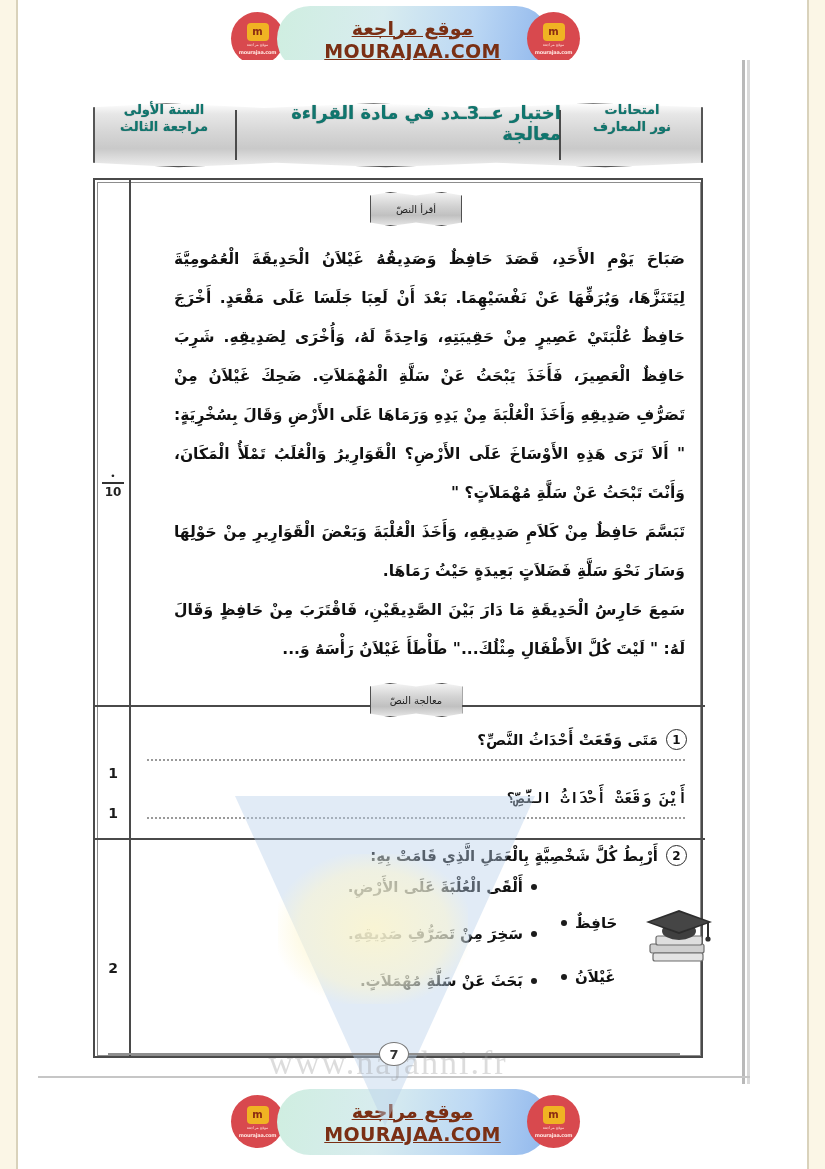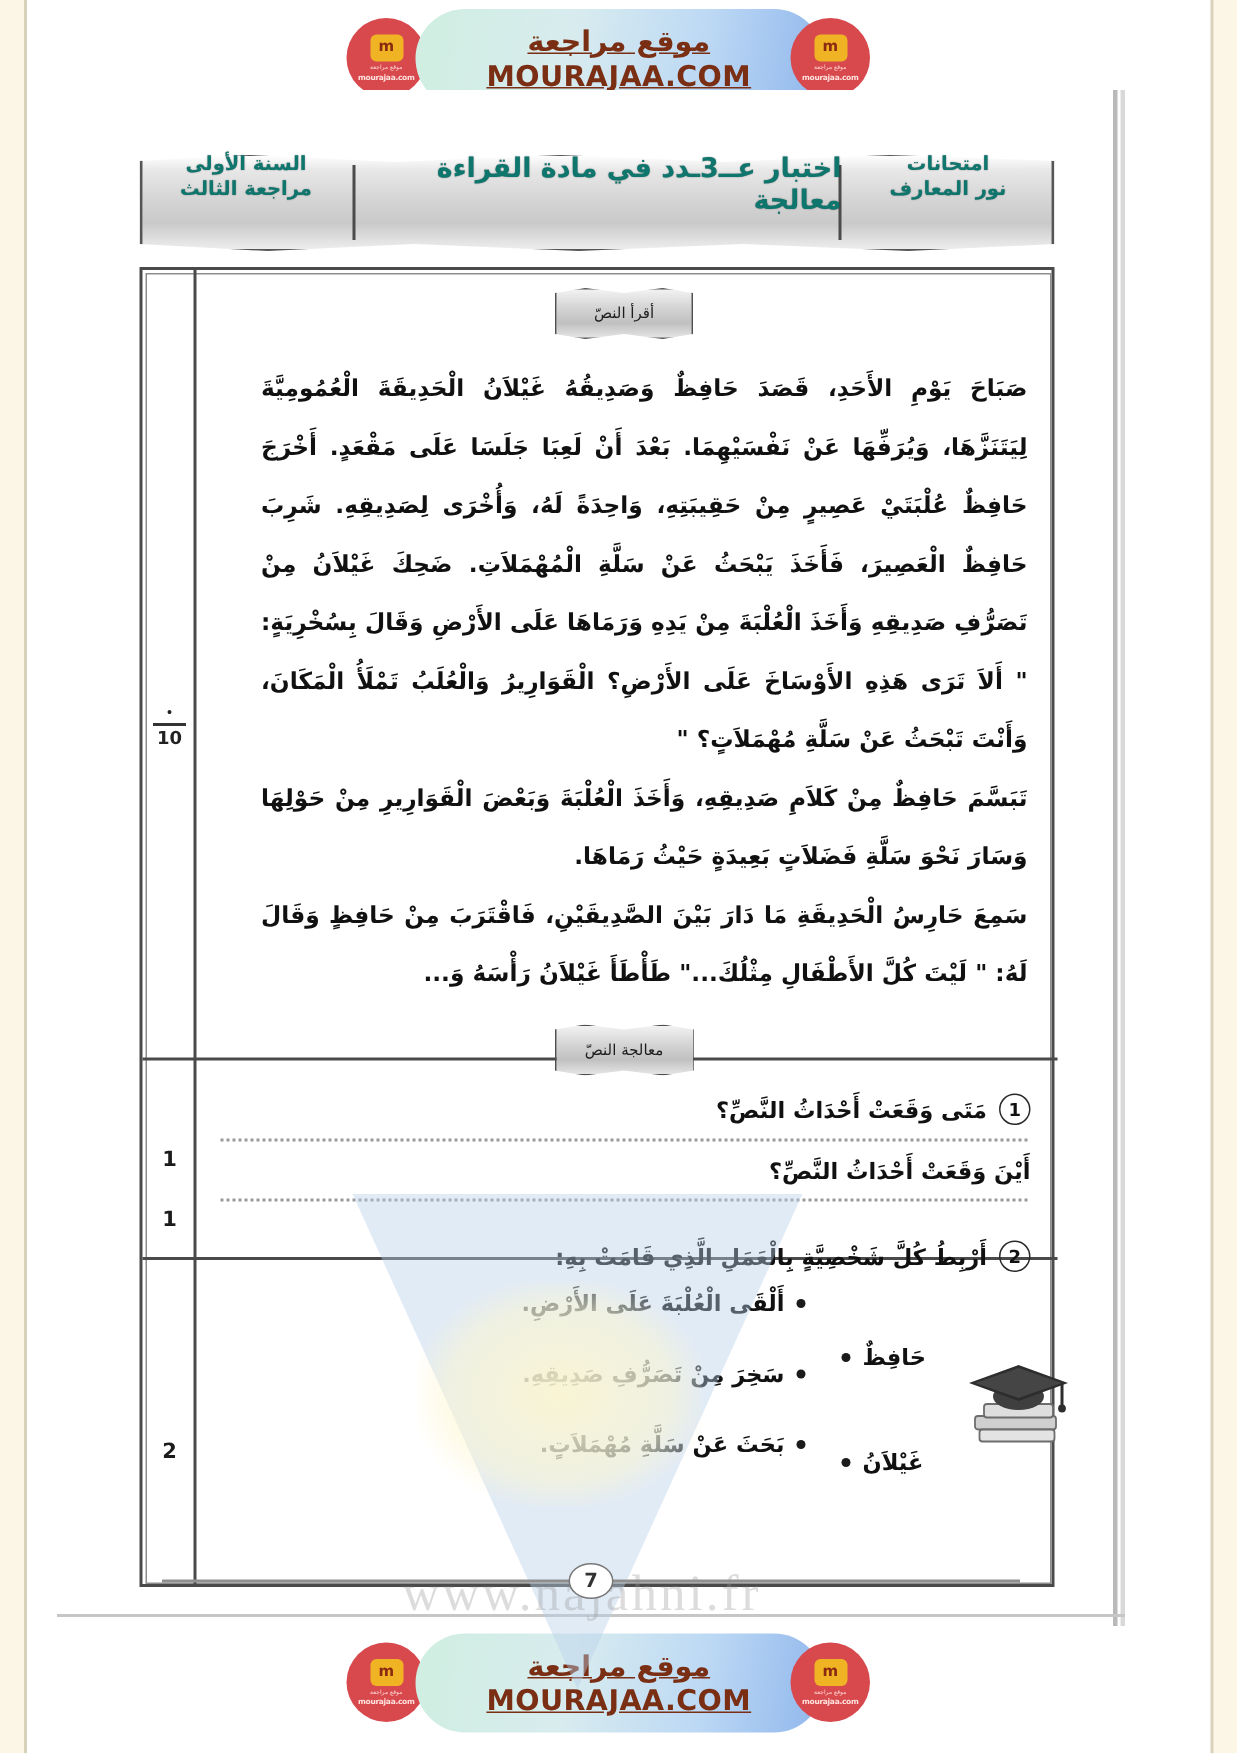--- a/index.html
+++ b/index.html
@@ -380,21 +380,21 @@
   }
 
   
   .match {
     display: flex;
     direction: rtl;
     padding: 6px 26px 0 20px;
     gap: 10px;
   }
   .match-col { display: flex; flex-direction: column; }
-  .match-col.names { width: 128px; padding-top: 42px; gap: 52px; }
+  .match-col.names { width: 128px; padding-top: 42px; gap: 36px; }
   .match-col.acts  { flex: 1; gap: 29px; padding-top: 6px; }
 
   .m-item {
     display: flex;
     direction: rtl;
     align-items: center;
     gap: 8px;
     font-size: 15px;
     font-weight: bold;
     color: #111;
@@ -546,21 +546,21 @@
           </div>
         </div>
 
         <div style="padding-top:12px;">
           <div class="q-head">
             <div class="q-num">1</div>
             <div>مَتَى وَقَعَتْ أَحْدَاثُ النَّصِّ؟</div>
           </div>
           <div class="dotline"></div>
 
-          <div class="q-head" style="margin-top:11px;">
+          <div class="q-head" style="margin-top:28px;font-family:Liberation Mono, monospace;">
             <div>أَيْنَ وَقَعَتْ أَحْدَاثُ النَّصِّ؟</div>
           </div>
           <div class="dotline"></div>
         </div>
 
         <div style="padding-top:26px;">
           <div class="q-head">
             <div class="q-num">2</div>
             <div>أَرْبِطُ كُلَّ شَخْصِيَّةٍ بِالْعَمَلِ الَّذِي قَامَتْ بِهِ:</div>
           </div>

